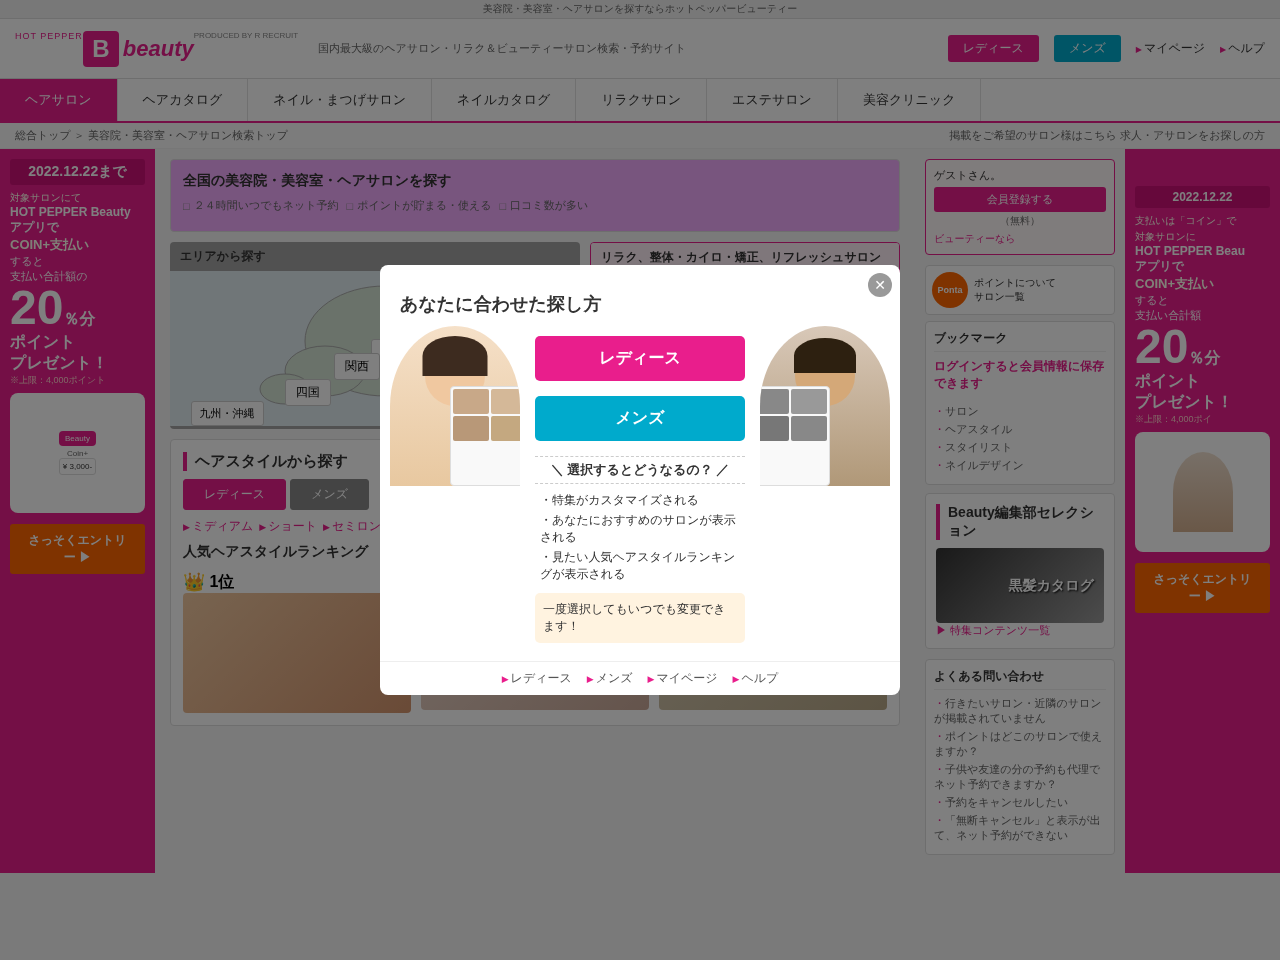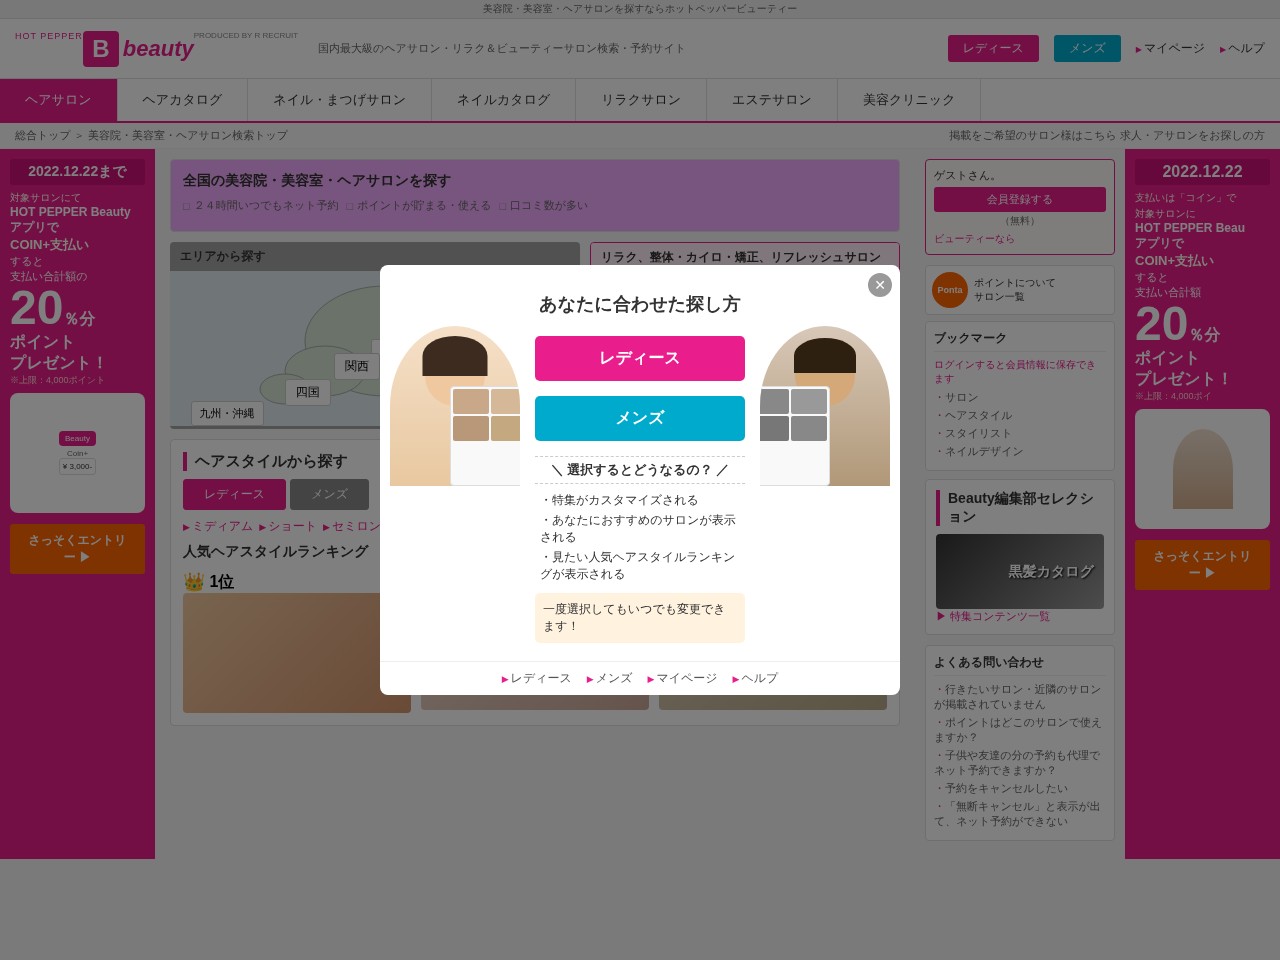--- a/index.html
+++ b/index.html
@@ -90,21 +90,21 @@
     .news-item { padding: 4px 0; border-bottom: 1px solid #f0f0f0; font-size: 11px; color: #333; }
     .news-item::before { content: '▶'; color: #e91e8c; margin-right: 4px; font-size: 9px; }
 
     
     .beauty-selection { background: #fff; border: 1px solid #ddd; border-radius: 4px; padding: 10px; margin-bottom: 10px; }
 
     
     .overlay { position: fixed; top: 0; left: 0; width: 100%; height: 100%; background: rgba(0,0,0,0.5); z-index: 100; display: flex; align-items: center; justify-content: center; }
     .modal { background: white; border-radius: 8px; width: 520px; max-width: 90%; padding: 0; overflow: hidden; position: relative; }
     .modal-close { position: absolute; top: 8px; right: 8px; background: #999; color: white; border: none; border-radius: 50%; width: 24px; height: 24px; font-size: 14px; cursor: pointer; display: flex; align-items: center; justify-content: center; z-index: 10; }
-    .modal-header { text-align: center; padding: 27px 20px 10px; font-size: 18px; font-weight: bold; color: #333; }
+    .modal-header { text-align: left; padding: 27px 20px 10px; font-size: 18px; font-weight: bold; color: #333; }
     .modal-images { display: flex; justify-content: space-between; padding: 0 10px; }
     .modal-center { flex: 1; padding: 10px 15px; }
     .modal-btn-ladies { background: #e91e8c; color: white; border: none; padding: 12px 30px; border-radius: 5px; font-size: 16px; font-weight: bold; cursor: pointer; margin-bottom: 15px; display: block; width: 100%; }
     .modal-btn-mens { background: #00aacc; color: white; border: none; padding: 12px 30px; border-radius: 5px; font-size: 16px; font-weight: bold; cursor: pointer; margin-bottom: 15px; display: block; width: 100%; }
     .modal-desc-list { font-size: 12px; color: #333; margin-bottom: 10px; padding-left: 5px; }
     .modal-desc-list li { list-style: none; margin-bottom: 3px; }
     .modal-desc-list li::before { content: '・'; }
     .modal-change-note { background: #fff3e0; border-radius: 5px; padding: 8px; text-align: left; font-size: 12px; color: #333; margin-bottom: 8px; }
     .modal-footer { display: flex; justify-content: center; gap: 15px; padding: 8px 0; border-top: 1px solid #eee; }
     .modal-footer-link { font-size: 12px; color: #555; text-decoration: none; }
@@ -328,21 +328,21 @@
       <div style="font-size:10px;color:#e91e8c;margin-top:4px;">ビューティーなら</div>
     </div>
 
     <div style="background:#fff;border:1px solid #ddd;border-radius:4px;padding:6px;margin-bottom:6px;display:flex;align-items:center;gap:6px;">
       <div style="background:#ff6600;color:white;border-radius:50%;width:36px;height:36px;display:flex;align-items:center;justify-content:center;font-size:9px;font-weight:bold;flex-shrink:0;">Ponta</div>
       <div style="font-size:10px;color:#333;">ポイントについて<br>サロン一覧</div>
     </div>
 
     <div class="sidebar-section">
       <div class="sidebar-section-title">ブックマーク</div>
-      <div style="font-size:10px;color:#e91e8c;margin-bottom:4px;">ログインすると会員情報に保存できます</div>
+      <div style="font-size:12px;color:#e91e8c;margin-bottom:12px;font-weight:bold;">ログインすると会員情報に保存できます</div>
       <a class="sidebar-link">サロン</a>
       <a class="sidebar-link">ヘアスタイル</a>
       <a class="sidebar-link">スタイリスト</a>
       <a class="sidebar-link">ネイルデザイン</a>
     </div>
 
 
     <div class="beauty-selection">
       <div class="news-header">Beauty編集部セレクション</div>
       <div style="width:100%;height:75px;background:linear-gradient(135deg,#333 0%,#666 50%,#999 100%);border-radius:4px;display:flex;align-items:center;justify-content:flex-end;padding-right:10px;">
@@ -356,21 +356,21 @@
       <a class="sidebar-link">行きたいサロン・近隣のサロンが掲載されていません</a>
       <a class="sidebar-link">ポイントはどこのサロンで使えますか？</a>
       <a class="sidebar-link">子供や友達の分の予約も代理でネット予約できますか？</a>
       <a class="sidebar-link">予約をキャンセルしたい</a>
       <a class="sidebar-link">「無断キャンセル」と表示が出て、ネット予約ができない</a>
     </div>
 
   </div>
 
   <div class="right-banner">
-    <div style="background:#cc1077;color:white;font-size:16px;font-weight:bold;padding:4px;text-align:center;border-radius:3px;margin-bottom:6px;">2022.12.22</div>
+    <div style="background:#cc1077;color:white;font-size:12px;font-weight:bold;padding:4px;text-align:center;border-radius:3px;margin-bottom:6px;margin-top:27px;">2022.12.22</div>
     <div style="font-size:10px;color:#ffe;margin-bottom:2px;">支払いは「コイン」で</div>
     <div style="font-size:10px;color:#ffe;">対象サロンに</div>
     <div style="font-size:12px;font-weight:bold;color:white;">HOT PEPPER Beau</div>
     <div style="font-size:12px;font-weight:bold;color:white;">アプリで</div>
     <div style="font-size:13px;font-weight:bold;color:#ffe;">COIN+支払い</div>
     <div style="font-size:11px;color:white;">すると</div>
     <div style="font-size:11px;color:white;">支払い合計額</div>
     <div style="display:flex;align-items:baseline;">
       <span style="font-size:48px;font-weight:bold;color:white;line-height:1;">20</span>
       <span style="font-size:16px;color:white;font-weight:bold;">％分</span>

